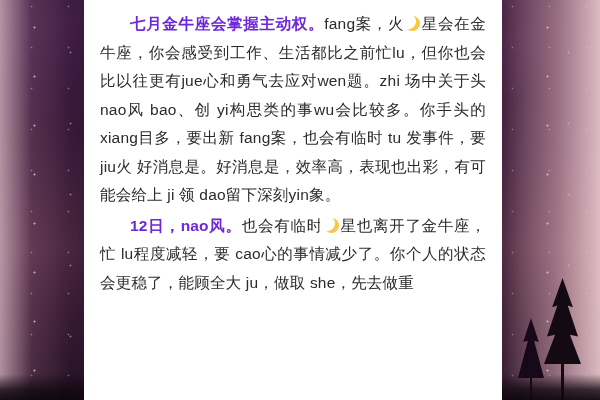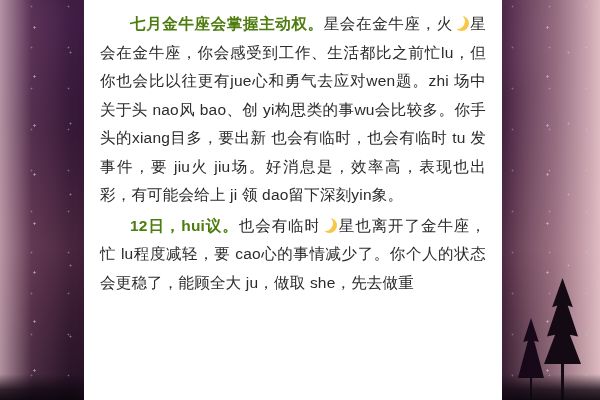--- a/index.html
+++ b/index.html
@@ -116,21 +116,21 @@
     line-height: 28.5px;
     color: #2b2b2b;
     letter-spacing: 0.2px;
     text-align: justify;
     font-family: "Liberation Sans", sans-serif;
   }
   p.indent {
     text-indent: 30px;
   }
   .hl-red {
-    color: #4d7c0f;
+    color: #6d28d9;
     font-weight: bold;
   }
   .moon {
     display: inline-block;
     width: 15px;
     height: 15px;
     position: relative;
     vertical-align: -2px;
     margin: 0 1px;
   }
@@ -160,19 +160,19 @@
   <div class="bg-stars"></div>
   <div class="bg-haze-left"></div>
   <div class="bg-haze"></div>
   <div class="tree tree-2"></div>
   <div class="tree tree-1"></div>
   <div class="ground"></div>
 
   <div class="card">
     <div class="card-inner">
       <div id="article-content">
-          <p class="para indent"><span class="hl-red">七月金牛座会掌握主动权。</span><span>星会在金牛座，火</span><span class="moon"></span><span>星会在金牛座，你会感受到工作、生活都比之前忙lu，但你也会比以往更有jue心和勇气去应对wen题。zhi 场中关于头 nao风 bao、创 yi构思类的事wu会比较多。你手头的xiang目多，要出新 也会有临时，也会有临时 tu 发事件，要 jiu火 jiu场。好消息是，效率高，表现也出彩，有可能会给上 ji 领 dao留下深刻yin象。</span></p>
-          <p class="para indent"><span class="hl-red">12日，hui议。</span><span>也会有临时</span><span class="moon"></span><span>星也离开了金牛座，忙 lu程度减轻，要 cao心的事情减少了。你个人的状态会更稳了，能顾全大 ju，做取 she，先去做重</span></p>
+          <p class="para indent"><span class="hl-red">七月金牛座会掌握主动权。</span><span>fang案，火</span><span class="moon"></span><span>星会在金牛座，你会感受到工作、生活都比之前忙lu，但你也会比以往更有jue心和勇气去应对wen题。zhi 场中关于头 nao风 bao、创 yi构思类的事wu会比较多。你手头的xiang目多，要出新 fang案，也会有临时 tu 发事件，要 jiu火 好消息是。好消息是，效率高，表现也出彩，有可能会给上 ji 领 dao留下深刻yin象。</span></p>
+          <p class="para indent"><span class="hl-red">12日，nao风。</span><span>也会有临时</span><span class="moon"></span><span>星也离开了金牛座，忙 lu程度减轻，要 cao心的事情减少了。你个人的状态会更稳了，能顾全大 ju，做取 she，先去做重</span></p>
         </div>
     </div>
   </div>
 
 </div>
 
 </body></html>

